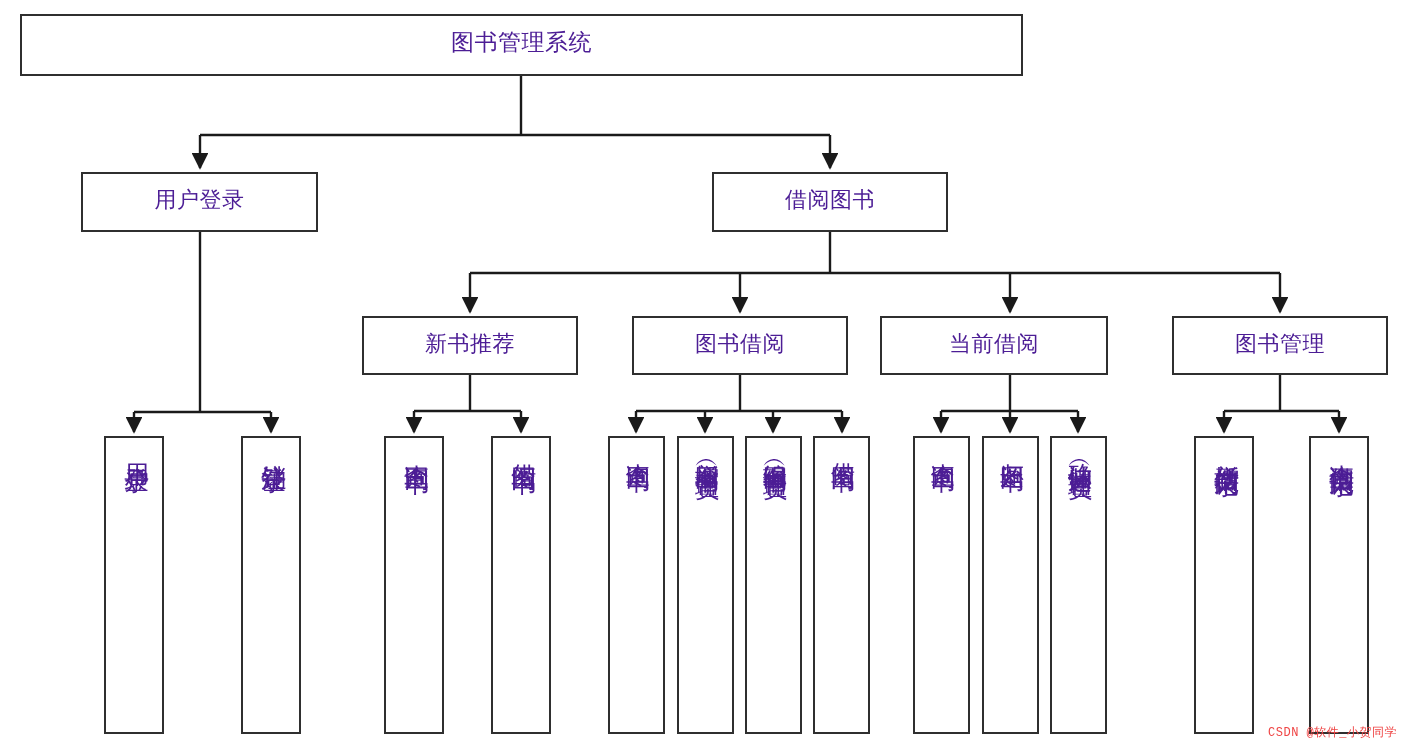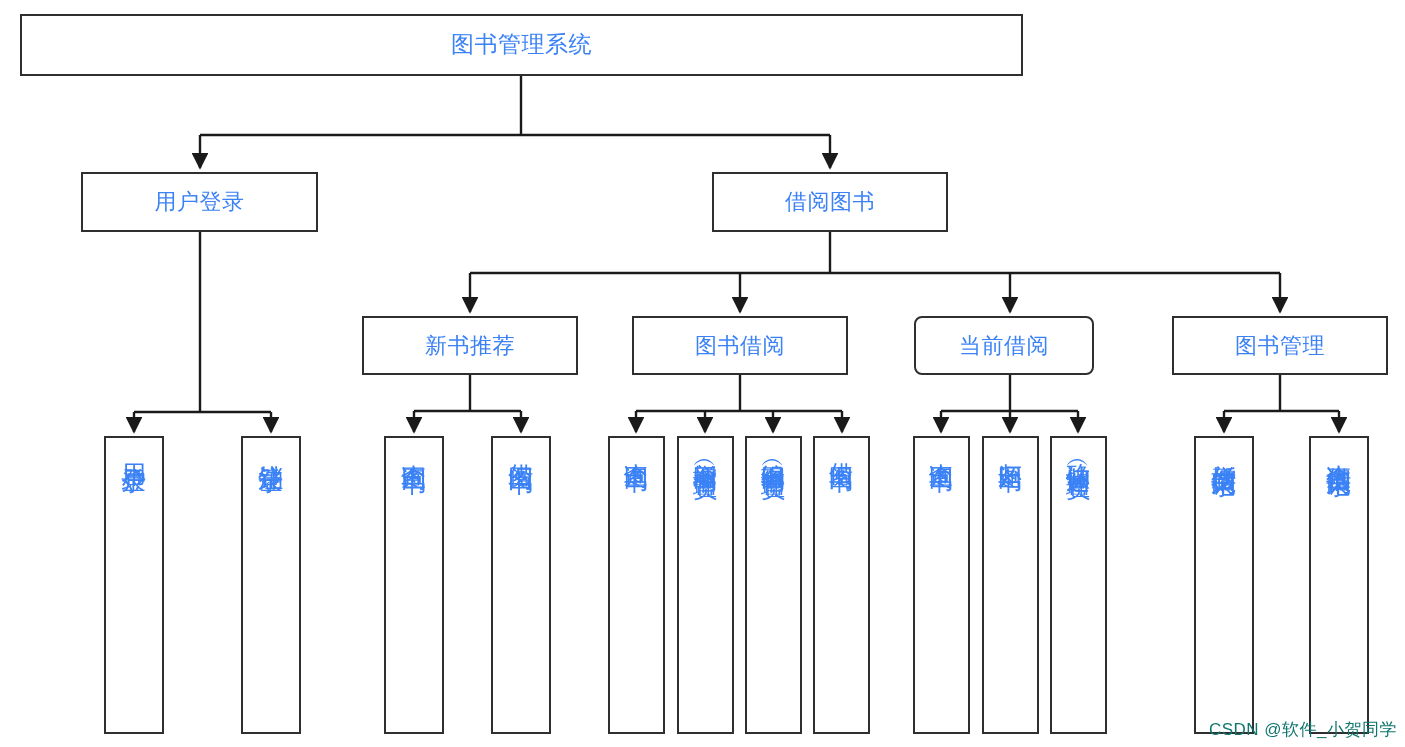--- a/index.html
+++ b/index.html
@@ -34,22 +34,23 @@
     border: 2px solid #2f2f2f;
     display: flex;
     align-items: center;
     justify-content: center;
     color: #1a1a1a;
   }
   .node-label {
     display: block;
     text-align: center;
     line-height: 1.18;
-    color: #3b82f6;
+    color: #4c1d95;
     letter-spacing: 0.5px;
+    font-family: Liberation Mono, monospace;
   }
   
   .node.horiz .node-label {
     writing-mode: horizontal-tb;
     font-size: 22px;
   }
   .node.root .node-label {
     font-size: 23px;
   }
   
@@ -66,25 +67,25 @@
     letter-spacing: 2px;
     white-space: nowrap;
   }
   .node.vert.narrow .node-label {
     font-size: 24px;
   }
   #watermark {
     position: absolute;
     right: 8px;
     bottom: 6px;
-    font-size: 17px;
-    color: #0f766e;
+    font-size: 12px;
+    color: #ef4444;
     letter-spacing: 0.5px;
     white-space: nowrap;
-    font-family: Liberation Sans, sans-serif;
+    font-family: Liberation Mono, monospace;
   }
 </style>
 </head>
 <body>
 
 <div id="diagram-root">
 
   <svg id="edge-layer" viewBox="0 0 1405 747" width="1405" height="747" xmlns="http://www.w3.org/2000/svg">
     <defs>
       <marker id="arrow" viewBox="0 0 10 10" refX="9" refY="5" markerWidth="7" markerHeight="7" orient="auto-start-reverse">
@@ -147,21 +148,21 @@
   <div class="node horiz" style="left:712px; top:172px; width:236px; height:60px;">
     <span class="node-label">借阅图书</span>
   </div>
 
   <div class="node horiz" style="left:362px; top:316px; width:216px; height:59px;">
     <span class="node-label">新书推荐</span>
   </div>
   <div class="node horiz" style="left:632px; top:316px; width:216px; height:59px;">
     <span class="node-label">图书借阅</span>
   </div>
-  <div class="node horiz" style="left:914px; top:316px; width:180px; height:59px;border-radius:8px;">
+  <div class="node horiz" style="left:880px; top:316px; width:228px; height:59px;">
     <span class="node-label">当前借阅</span>
   </div>
   <div class="node horiz" style="left:1172px; top:316px; width:216px; height:59px;">
     <span class="node-label">图书管理</span>
   </div>
 
   <div class="node vert" style="left:104px; top:436px; width:60px; height:298px;">
     <span class="node-label">用户登录</span>
   </div>
   <div class="node vert" style="left:241px; top:436px; width:60px; height:298px;">

